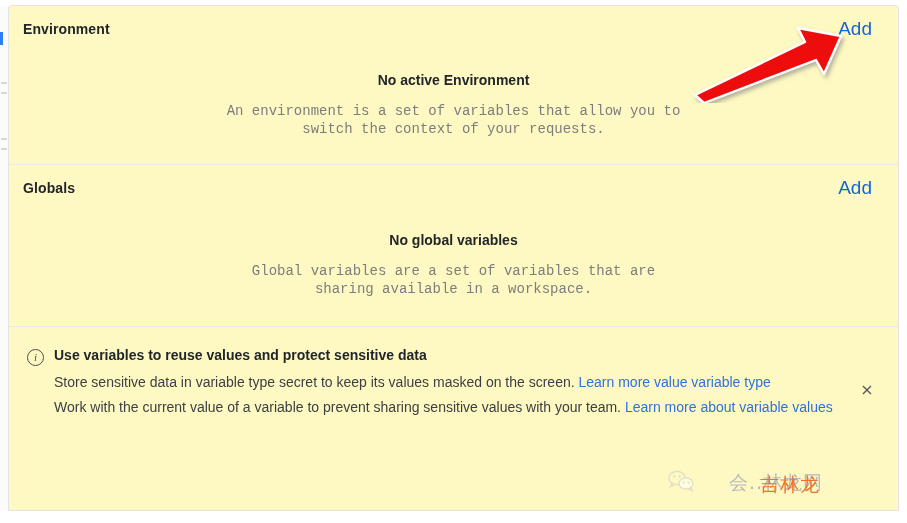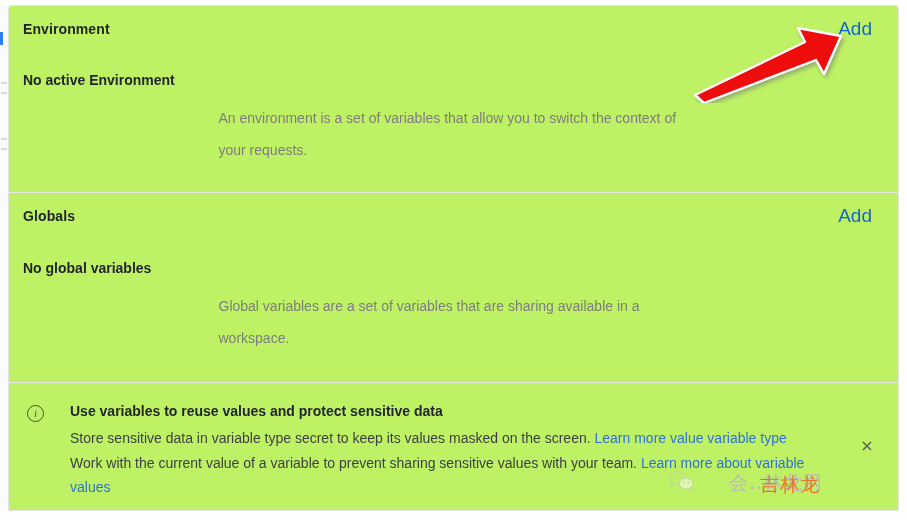--- a/index.html
+++ b/index.html
@@ -42,21 +42,21 @@
     left: 1px;
     width: 6px; height: 2px;
     background: #d8d8d8;
   }
 
   
   .panel {
     position: absolute;
     left: 8px; top: 5px;
     width: 891px; height: 506px;
-    background: #bef264;
+    background: #fef9c3;
     border: 1px solid #e3e3e3;
     border-top-left-radius: 4px;
     border-top-right-radius: 4px;
     box-sizing: border-box;
     overflow: hidden;
   }
 
   .section-head {
     position: relative;
     height: 46px;
@@ -72,35 +72,36 @@
     letter-spacing: .1px;
   }
   .add-link {
     font-size: 19px;
     color: #1364d6;
     cursor: pointer;
     font-weight: normal;
   }
 
   .empty-state {
-    text-align: left;
+    text-align: center;
     padding: 0 14px;
   }
   .empty-title {
     font-size: 14px;
     font-weight: bold;
     color: #22262a;
     margin: 0 0 14px 0;
   }
   .empty-desc {
     font-size: 14px;
     color: #7d7d7d;
-    line-height: 32px;
+    line-height: 18px;
     max-width: 470px;
     margin: 0 auto;
+    font-family: Liberation Mono, monospace;
   }
 
   .divider {
     height: 1px;
     background: #e8e8e8;
     margin: 0;
   }
 
   .env-block { padding: 20px 0 26px 0; }
   .glob-block { padding: 21px 0 28px 0; }
@@ -121,21 +122,21 @@
     border-radius: 50%;
     color: #4d4d4d;
     font-size: 11px;
     line-height: 15px;
     text-align: center;
     font-family: "Liberation Serif", serif;
     font-style: italic;
     margin-top: 2px;
   }
   .callout-body {
-    margin-left: 26px;
+    margin-left: 10px;
     flex: 1 1 auto;
   }
   .callout-title {
     font-size: 14px;
     font-weight: bold;
     color: #22262a;
     margin: 0 0 7px 0;
   }
   .callout-p {
     font-size: 14px;

